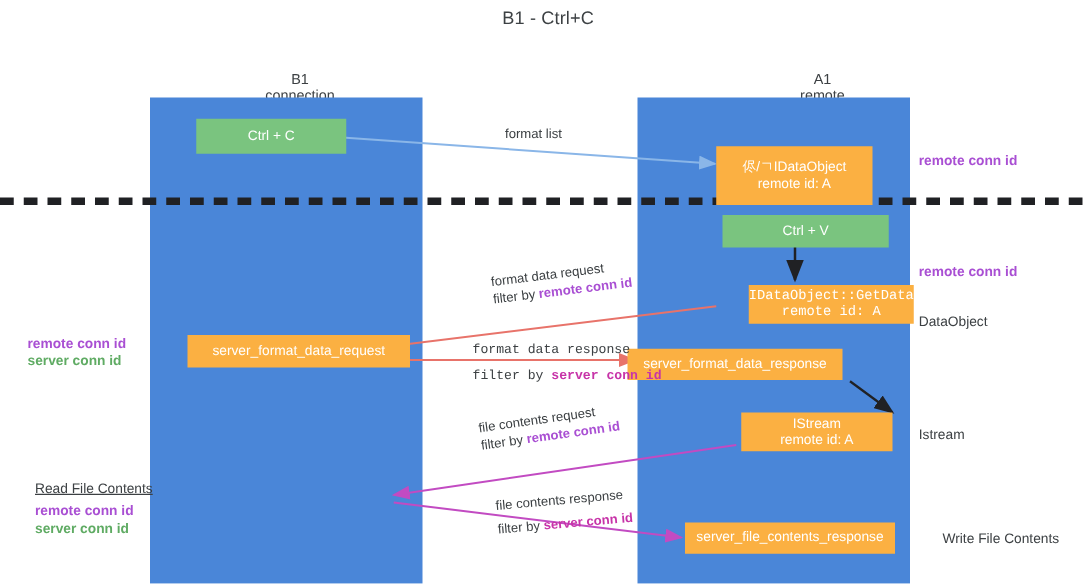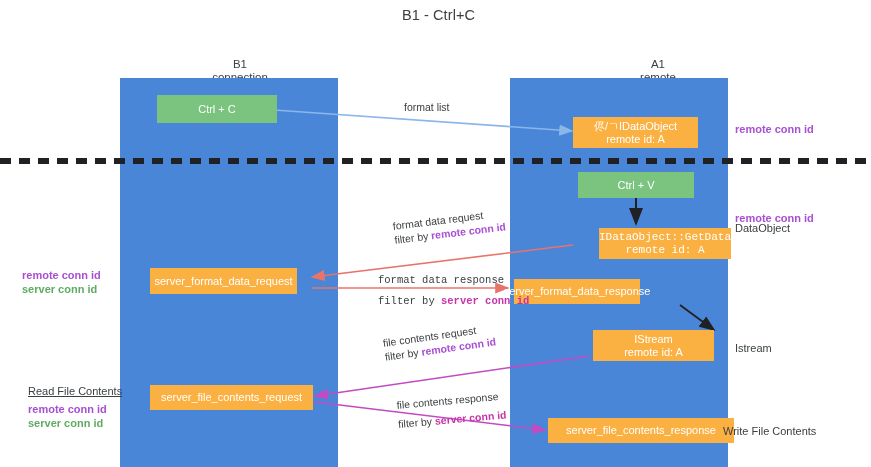--- a/index.html
+++ b/index.html
@@ -144,52 +144,49 @@
 
     <line x1="589" y1="356" x2="315" y2="396" stroke="#c24bc2" stroke-width="1.6" marker-end="url(#ah-magenta)"></line>
 
     <line x1="315" y1="402" x2="545" y2="430" stroke="#c24bc2" stroke-width="1.6" marker-end="url(#ah-magenta)"></line>
   </svg>
 
   <div class="abs node green" style="left:157px; top:95px; width:120px; height:28px;">
     <div>Ctrl + C</div>
   </div>
 
-  <div class="abs node orange" style="left:573px; top:117px; width:125px; height:31px;">
+  <div class="abs node orange" style="left:573px; top:117px; width:125px; height:47px;">
     <div>侭/ㄱIDataObject</div>
     <div class="l2">remote id: A</div>
   </div>
 
-  <div class="abs node green" style="left:578px; top:172px; width:116px; height:26px;">
+  <div class="abs node green" style="left:578px; top:172px; width:133px; height:26px;">
     <div>Ctrl + V</div>
   </div>
 
   <div class="abs node orange" style="left:599px; top:228px; width:132px; height:31px;font-family:Liberation Mono, monospace;">
     <div>IDataObject::GetData</div>
     <div class="l2">remote id: A</div>
   </div>
 
   <div class="abs node orange" style="left:593px; top:330px; width:121px; height:31px;">
     <div>IStream</div>
     <div class="l2">remote id: A</div>
   </div>
 
-  <div class="abs node orange" style="left:150px; top:268px; width:147px; height:26px;">
+  <div class="abs node orange" style="left:150px; top:268px; width:178px; height:26px;">
     <div>server_format_data_request</div>
   </div>
 
-  <div class="abs node orange" style="left:514px; top:279px; width:126px; height:25px;">
+  <div class="abs node orange" style="left:502px; top:279px; width:172px; height:25px;">
     <div>server_format_data_response</div>
   </div>
 
-  <div class="abs node orange" style="left:150px; top:385px; width:163px; height:25px;">
-    <div>server_file_contents_request</div>
-  </div>
-
-  <div class="abs node orange" style="left:548px; top:418px; width:186px; height:25px;">
+
+  <div class="abs node orange" style="left:548px; top:418px; width:168px; height:25px;">
     <div>server_file_contents_response</div>
   </div>
 
   <div class="abs edge-label" style="left:404px; top:100px;">
     <div>format list</div>
   </div>
 
   <div class="abs edge-label" style="left:392px; top:219px; transform:rotate(-7deg); transform-origin:left top;">
     <div>format data request</div>
     <div>
@@ -215,25 +212,25 @@
     <div>file contents response</div>
     <div style="margin-top:5px;">
       <span>filter by </span><span class="hl-magenta">server conn id</span>
     </div>
   </div>
 
   <div class="abs side-label purple" style="left:735px; top:122px;">remote conn id</div>
 
   <div class="abs side-label purple" style="left:735px; top:211px;">remote conn id</div>
 
-  <div class="abs side-label plain" style="left:735px; top:221px;text-align:right;">DataObject</div>
+  <div class="abs side-label plain" style="left:735px; top:251px;text-align:right;">DataObject</div>
 
   <div class="abs side-label plain" style="left:735px; top:341px;">Istream</div>
 
-  <div class="abs side-label plain" style="left:723px; top:424px;">Write File Contents</div>
+  <div class="abs side-label plain" style="left:754px; top:424px;">Write File Contents</div>
 
   <div class="abs side-label purple" style="left:22px; top:268px;">remote conn id</div>
 
   <div class="abs side-label green-t" style="left:22px; top:282px;">server conn id</div>
 
   <div class="abs side-label plain" style="left:28px; top:384px;text-decoration:underline;">Read File Contents</div>
 
   <div class="abs side-label purple" style="left:28px; top:402px;">remote conn id</div>
 
   <div class="abs side-label green-t" style="left:28px; top:416px;">server conn id</div>

